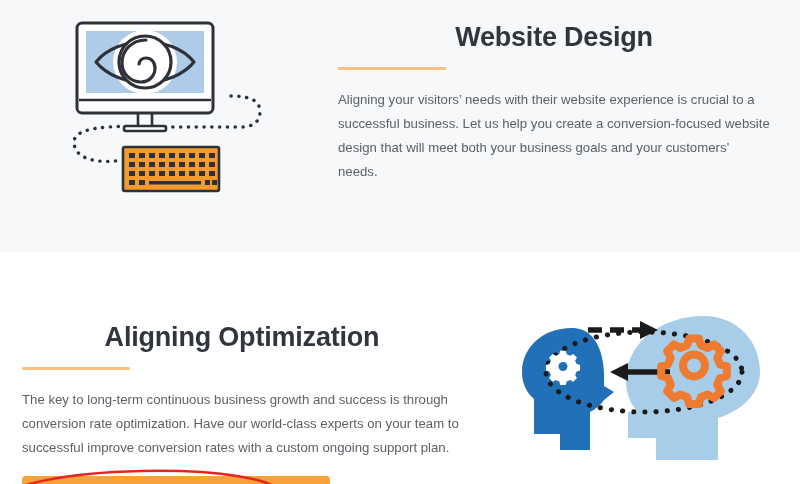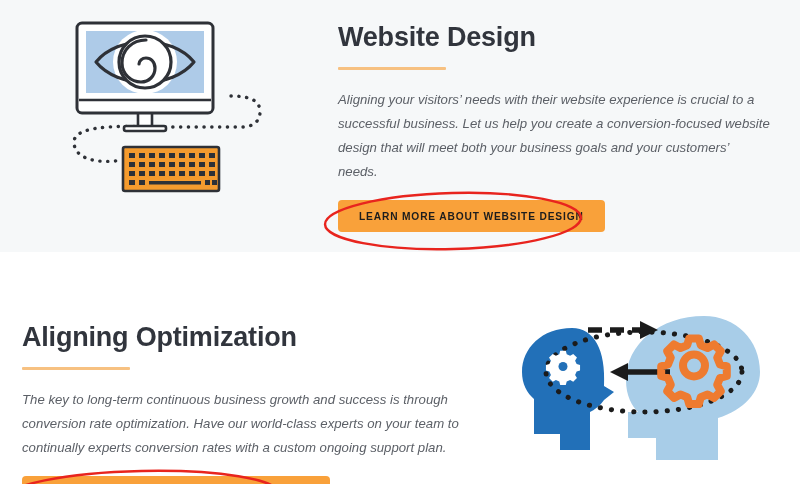--- a/index.html
+++ b/index.html
@@ -46,35 +46,35 @@
   .tb-design   { left: 338px; top: 20px;  width: 432px; }
   .tb-optimize { left: 22px;  top: 320px; width: 440px; }
 
   .heading {
     margin: 0;
     font-size: 27px;
     line-height: 34px;
     font-weight: bold;
     color: #31353d;
     letter-spacing: -0.2px;
+    text-align: center;
   }
   .accent-rule {
     margin-top: 13px;
     width: 108px;
     height: 3px;
     background: #f7c181;
     border-radius: 1px;
   }
   .body-copy {
     margin: 0;
     margin-top: 18px;
     font-size: 13.2px;
     line-height: 24px;
     color: #5c6067;
-    font-style: italic;
   }
 
   
   .cta-wrap {
     position: relative;
     display: inline-block;
     margin-top: 16px;
   }
   .cta-button {
     position: relative;
@@ -179,26 +179,20 @@
           <rect x="152" y="172" width="5" height="5"></rect>
         <rect x="89" y="173" width="52" height="3.5"></rect>
       </g>
     </svg>
 
     <div class="text-block tb-design">
       <h2 class="heading">Website Design</h2>
       <div class="accent-rule"></div>
       <p class="body-copy">Aligning your visitors’ needs with their website experience is crucial to a successful business. Let us help you create a conversion-focused website design that will meet both your business goals and your customers’ needs.</p>
 
-      <div class="cta-wrap">
-        <button class="cta-button">Learn More About Website Design</button>
-        <svg class="circle-anno" style="left:-26px; top:-12px; width:300px; height:66px;" viewBox="0 0 300 66">
-          <ellipse cx="141" cy="33" rx="128" ry="28" transform="rotate(-1.5 141 33)"></ellipse>
-        </svg>
-      </div>
     </div>
   </div>
 
   <div class="section section-optimization">
   </div>
 
   <svg class="illus illus-heads" viewBox="0 0 280 176">
 
     <path d="M 196 16 C 152 16 118 44 118 80 C 118 96 124 106 130 112 L 120 112
              L 120 138 L 148 138 L 148 160 L 210 160 L 210 118
@@ -238,21 +232,21 @@
                L -8.5 39.5 L -17 36 L -25 40.5 L -33.5 32 L -29 24
                L -32.5 15.5 L -41 13 L -41 1 L -32.5 -1.5 L -29 -10
                L -33.5 -18 L -25 -26.5 L -17 -22 L -8.5 -25.5 Z" fill="none" stroke="#ee7b30" stroke-width="10" stroke-linejoin="round" transform="scale(0.80) translate(0,-8)"></path>
       <circle cx="0" cy="-6.5" r="11" fill="none" stroke="#ee7b30" stroke-width="8"></circle>
     </g>
   </svg>
 
   <div class="text-block tb-optimize">
     <h2 class="heading">Aligning Optimization</h2>
     <div class="accent-rule"></div>
-    <p class="body-copy">The key to long-term continuous business growth and success is through conversion rate optimization. Have our world-class experts on your team to continually experts conversion rates with a custom ongoing support plan.</p>
+    <p class="body-copy">The key to long-term continuous business growth and success is through conversion rate optimization. Have our world-class experts on your team to successful improve conversion rates with a custom ongoing support plan.</p>
 
     <div class="cta-wrap">
       <button class="cta-button">Learn More About Ongoing Optimization</button>
       <svg class="circle-anno" style="left:-24px; top:-13px; width:310px; height:66px;" viewBox="0 0 310 66">
         <ellipse cx="144" cy="33" rx="137" ry="25" transform="rotate(-1.2 144 33)"></ellipse>
       </svg>
     </div>
   </div>
 
 </div>

